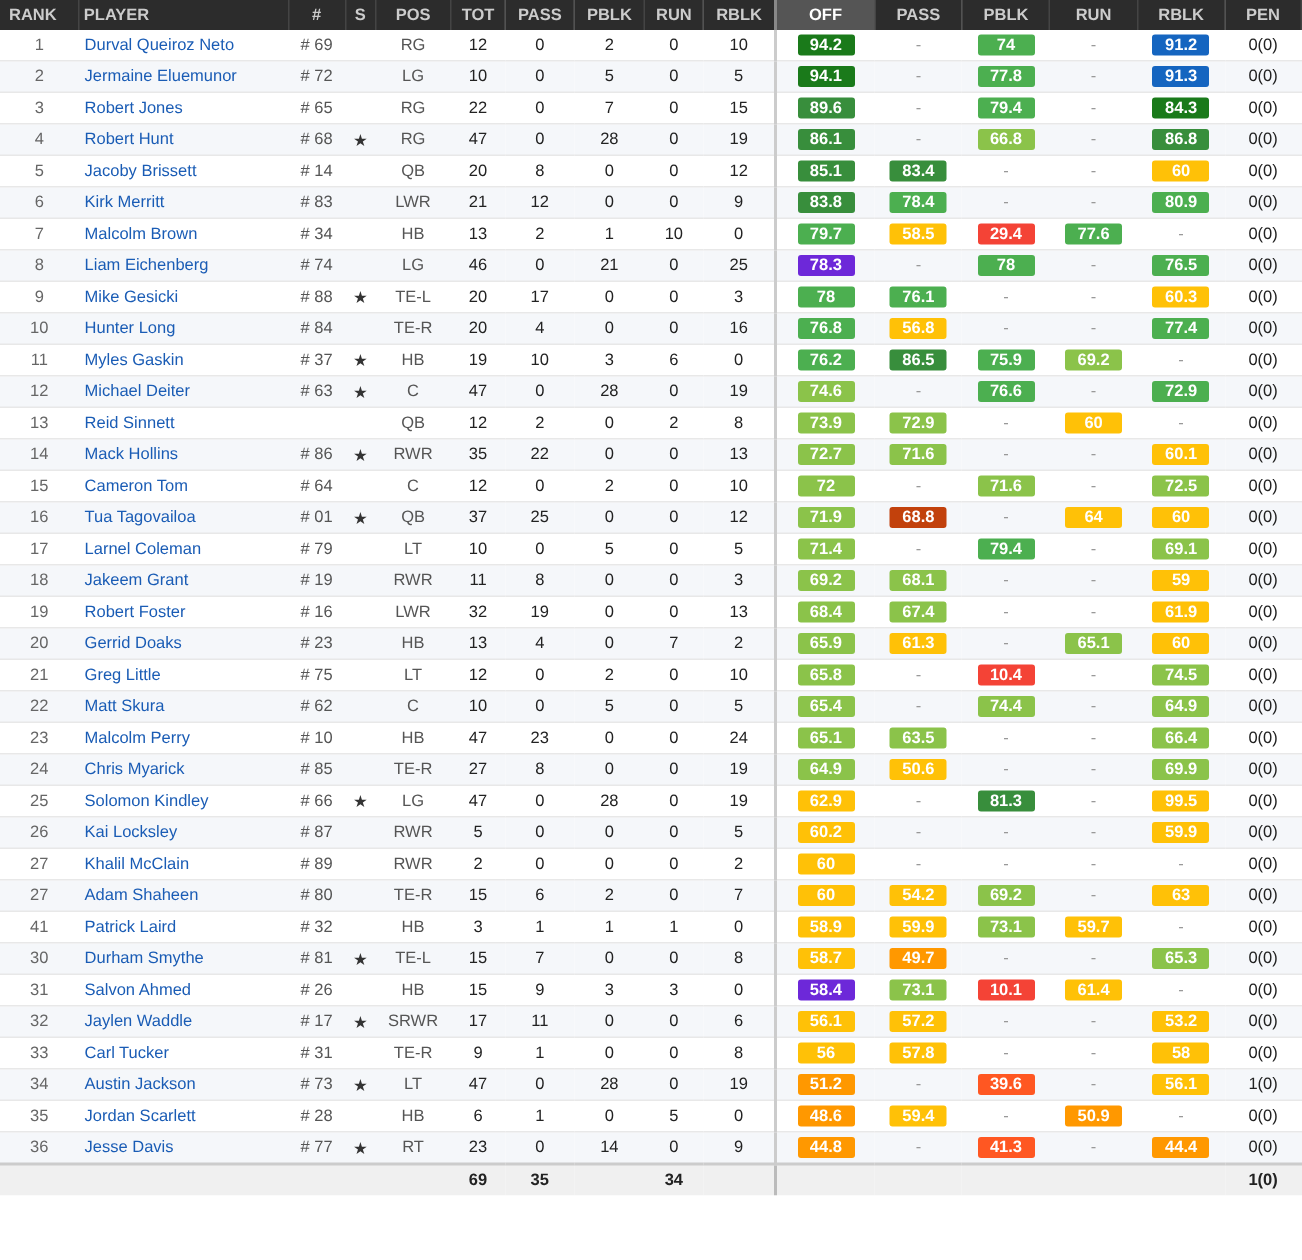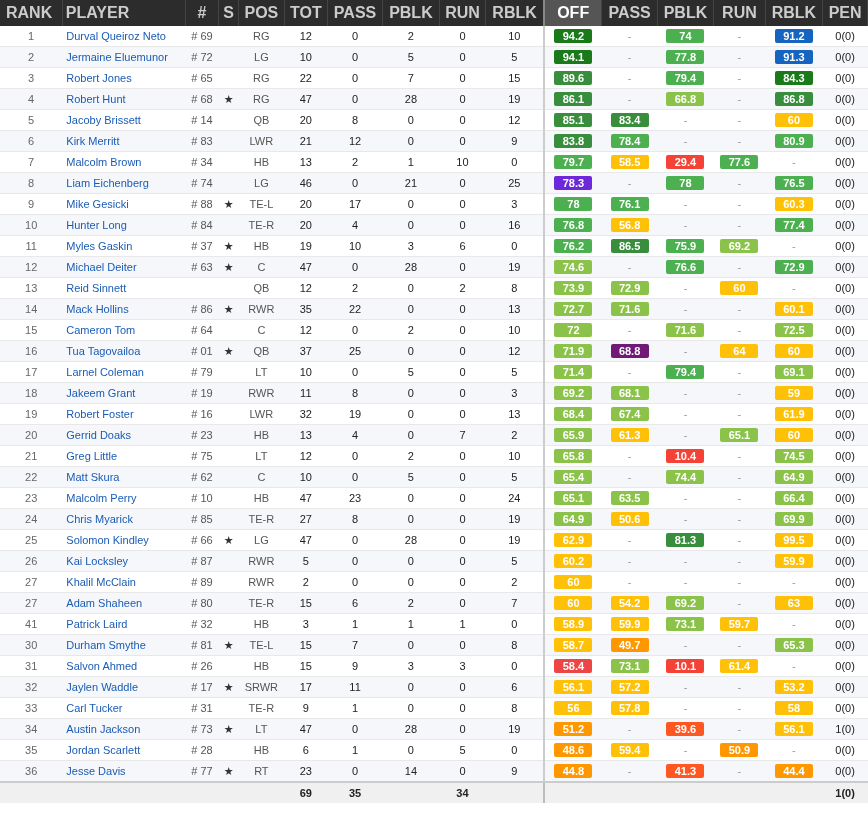--- a/index.html
+++ b/index.html
@@ -14,21 +14,21 @@
       width: 868px;
       border-collapse: collapse;
     }
     thead tr {
       background: #2c2c2c;
       color: #ccc;
     }
     thead th {
       padding: 4px 3px;
       text-align: center;
-      font-size: 16px;
+      font-size: 11px;
       font-weight: bold;
       white-space: nowrap;
       border-right: 1px solid #444;
     }
     thead th:first-child { text-align: left; padding-left: 6px; }
     thead th:nth-child(2) { text-align: left; margin-left: 14px; }
     
     tbody tr {
       border-bottom: 1px solid #e8e8e8;
     }
@@ -370,21 +370,21 @@
     <td style="color:#1a5cb5;cursor:pointer;font-size:11px">Tua Tagovailoa</td>
     <td style="color:#555;font-size:11px"># 01</td>
     <td style="color:#333">★</td>
     <td style="color:#555">QB</td>
     <td>37</td>
     <td>25</td>
     <td>0</td>
     <td>0</td>
     <td>12</td>
     <td style="border-left:2px solid #ccc"><span class="score-badge" style="background:#8bc34a">71.9</span></td>
-    <td><span class="score-badge" style="background:#701a75">68.8</span></td>
+    <td><span class="score-badge" style="background:#c2410c">68.8</span></td>
     <td><span class="dash">-</span></td>
     <td><span class="score-badge" style="background:#ffc107">64</span></td>
     <td><span class="score-badge" style="background:#ffc107">60</span></td>
     <td>0(0)</td>
   </tr>
       <tr style="background: rgb(255, 255, 255);">
     <td style="color:#666;font-size:11px">17</td>
     <td style="color:#1a5cb5;cursor:pointer;font-size:11px">Larnel Coleman</td>
     <td style="color:#555;font-size:11px"># 79</td>
     <td style="color:#333"></td>
@@ -639,21 +639,21 @@
     <td style="color:#666;font-size:11px">31</td>
     <td style="color:#1a5cb5;cursor:pointer;font-size:11px">Salvon Ahmed</td>
     <td style="color:#555;font-size:11px"># 26</td>
     <td style="color:#333"></td>
     <td style="color:#555">HB</td>
     <td>15</td>
     <td>9</td>
     <td>3</td>
     <td>3</td>
     <td>0</td>
-    <td style="border-left:2px solid #ccc"><span class="score-badge" style="background:#ef4444">58.4</span></td>
+    <td style="border-left:2px solid #ccc"><span class="score-badge" style="background:#6d28d9">58.4</span></td>
     <td><span class="score-badge" style="background:#8bc34a">73.1</span></td>
     <td><span class="score-badge" style="background:#f44336">10.1</span></td>
     <td><span class="score-badge" style="background:#ffc107">61.4</span></td>
     <td><span class="dash">-</span></td>
     <td>0(0)</td>
   </tr>
       <tr style="background: rgb(245, 247, 250);">
     <td style="color:#666;font-size:11px">32</td>
     <td style="color:#1a5cb5;cursor:pointer;font-size:11px">Jaylen Waddle</td>
     <td style="color:#555;font-size:11px"># 17</td>

